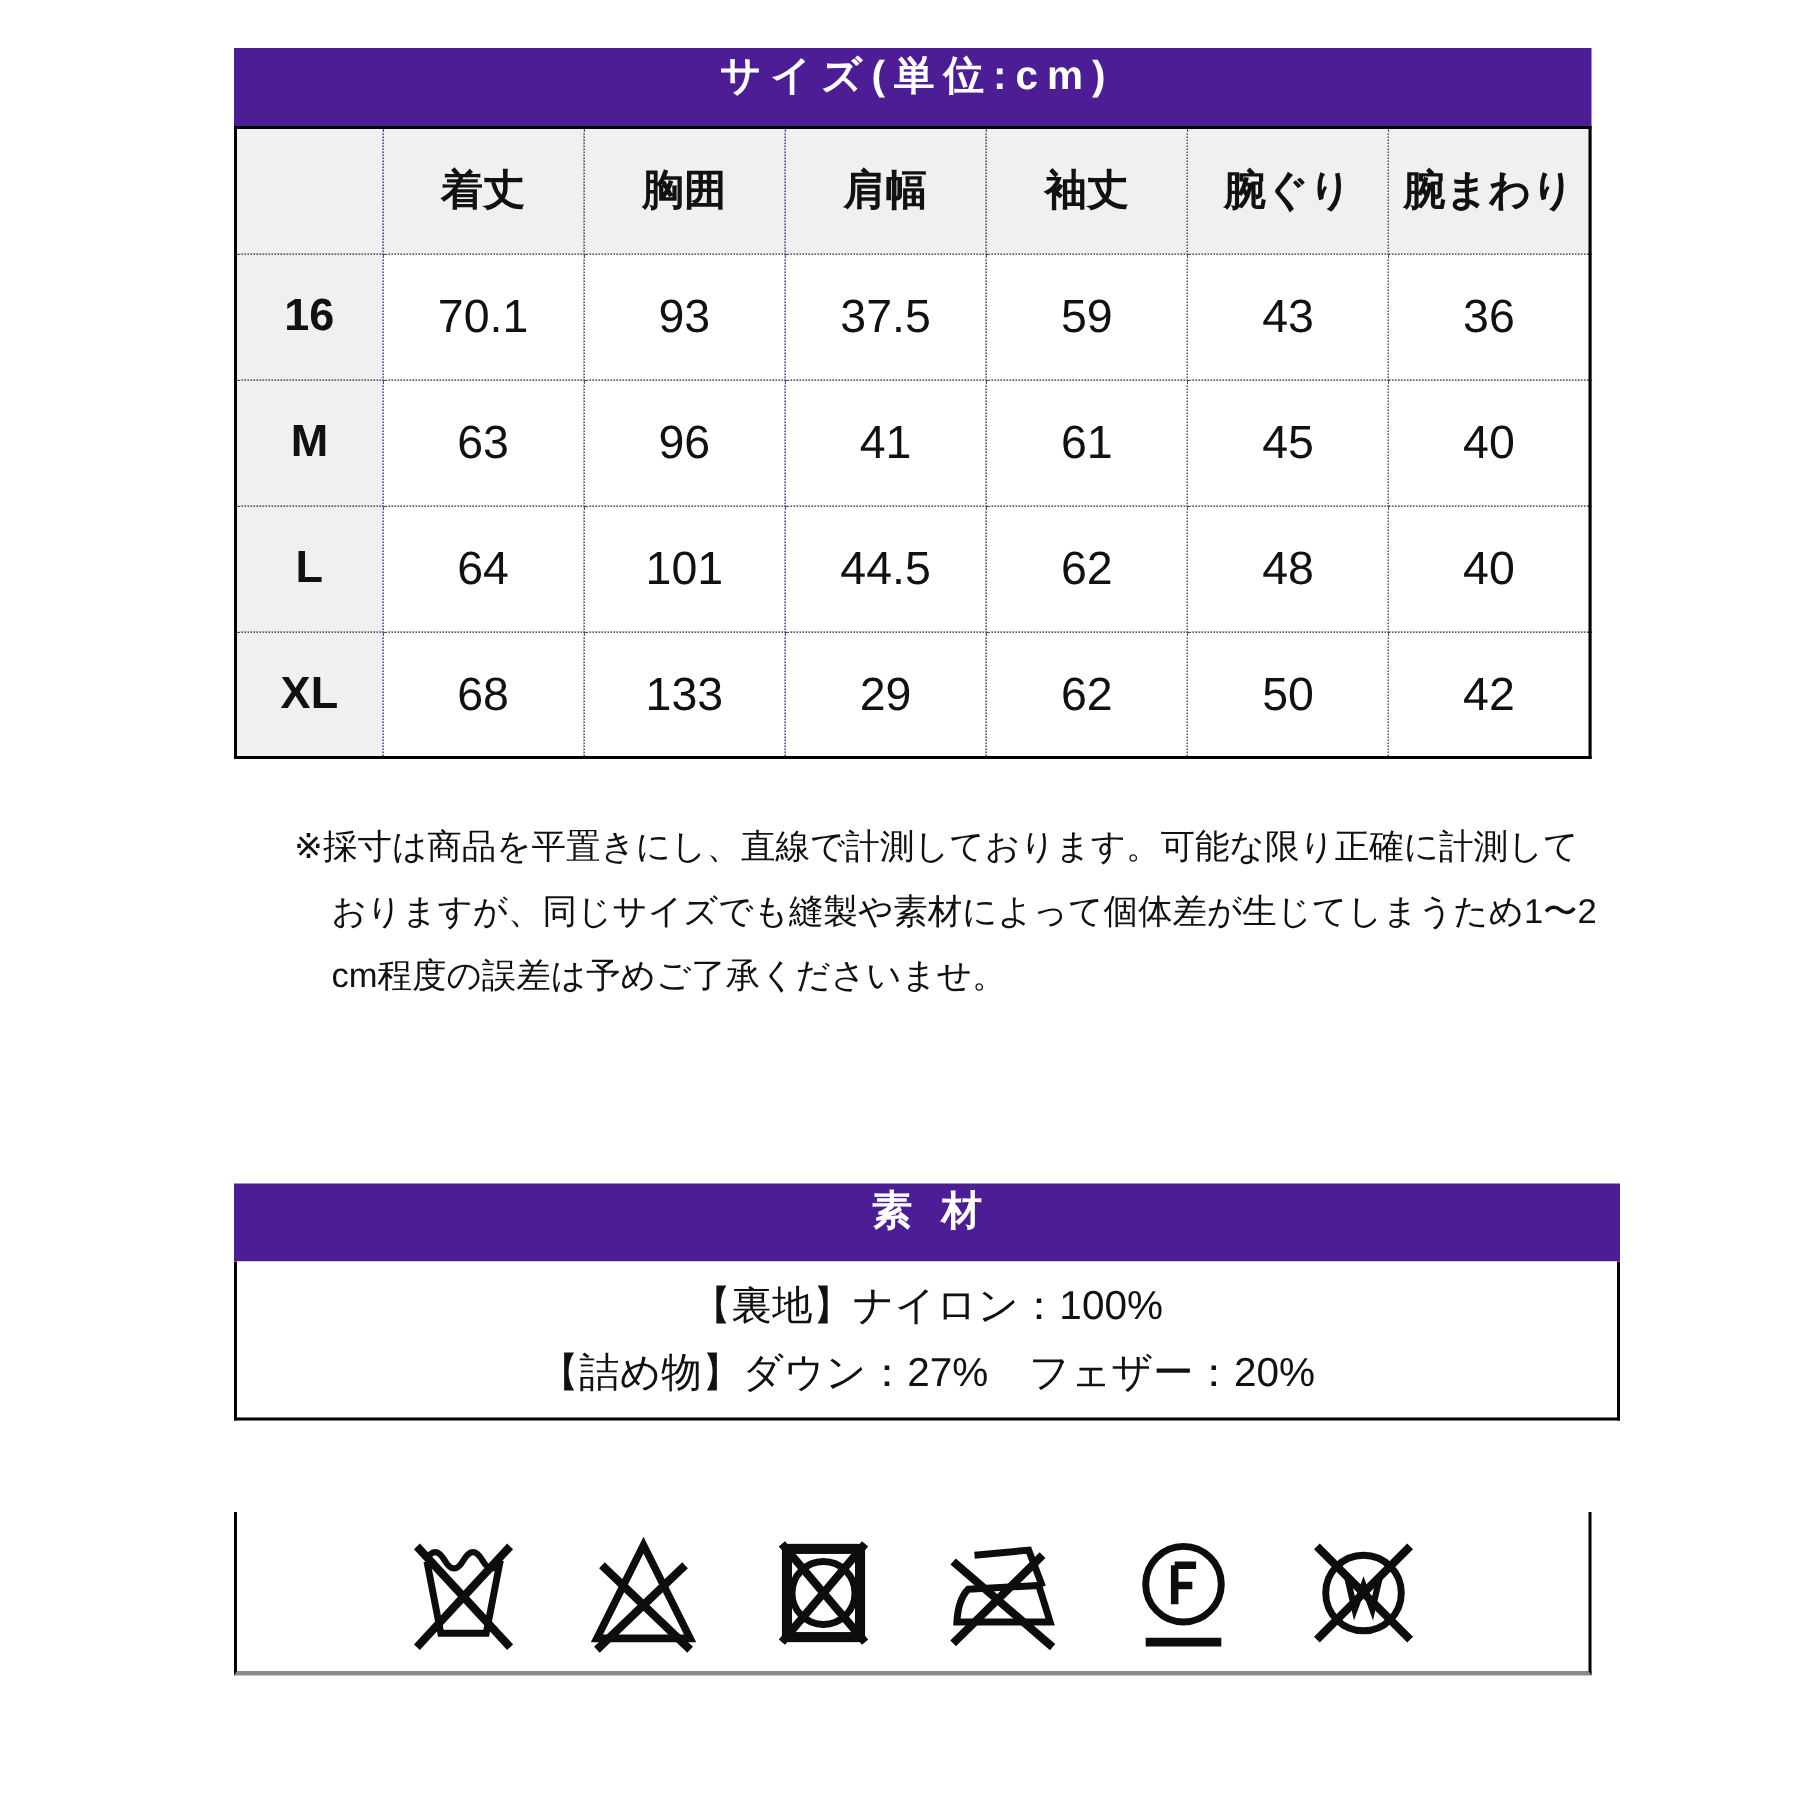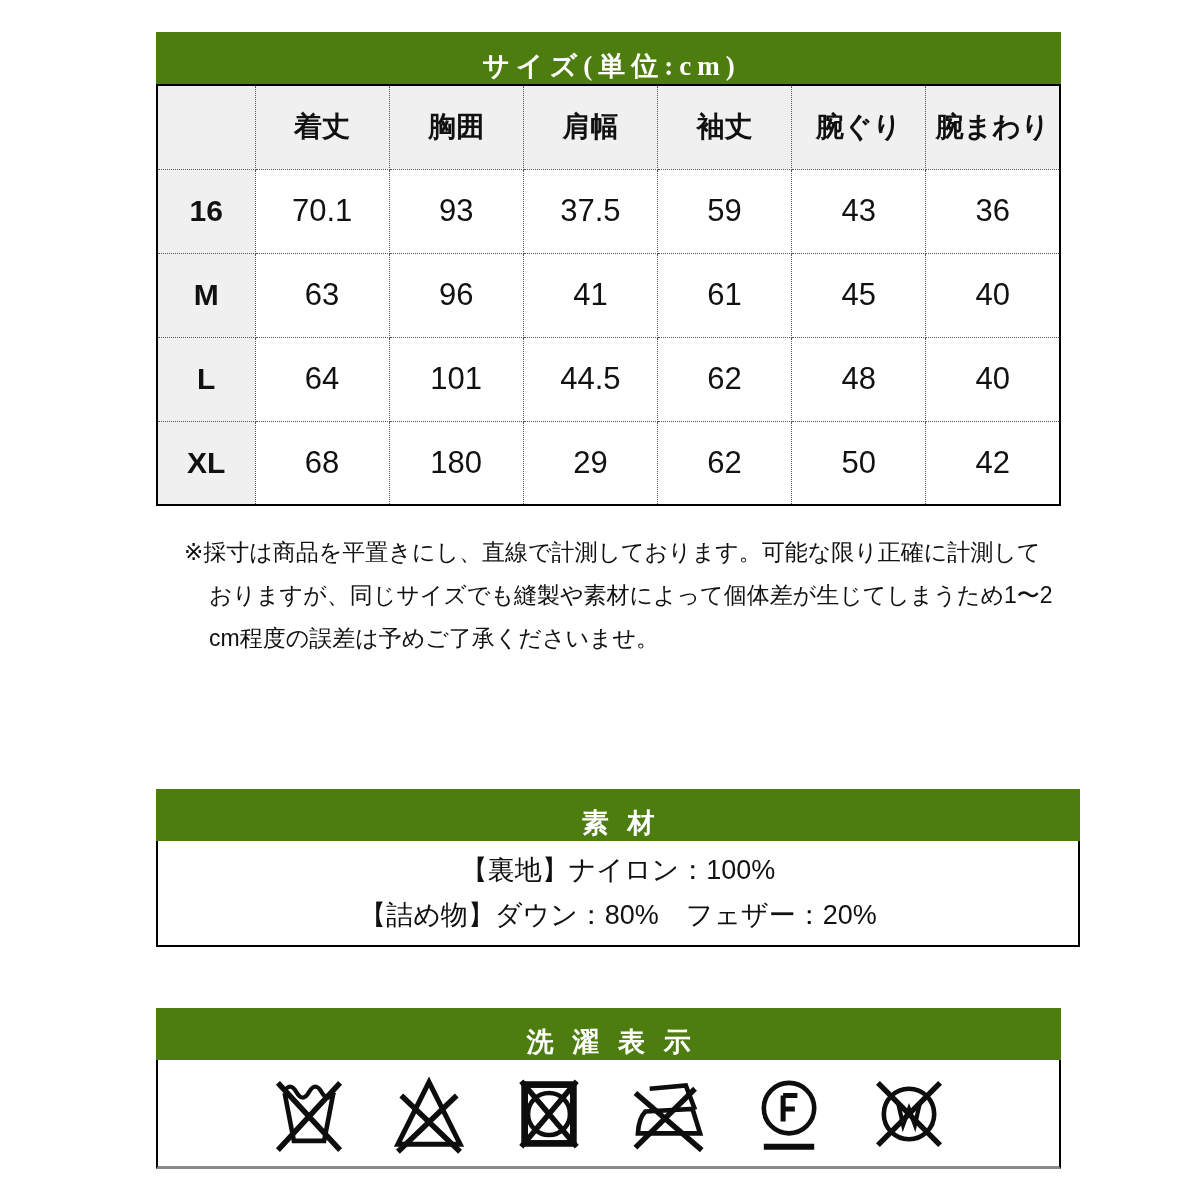--- a/index.html
+++ b/index.html
@@ -5,24 +5,23 @@
   html,body{margin:0;padding:0;}
   body{
     width:1200px;height:1200px;background:#ffffff;
     font-family:"Liberation Sans","DejaVu Sans",sans-serif;
     color:#111111;
   }
   .sheet{position:relative;width:1200px;height:1200px;overflow:hidden;}
 
   
   .black-bar{
-    height:52px;background:#4d7c0f;color:#ffffff;
-    display:flex;align-items:flex-end;justify-content:center;
+    height:52px;background:#4c1d95;color:#ffffff;
+    display:flex;align-items:flex-start;justify-content:center;
     font-weight:bold;
-    font-family:Liberation Serif, serif;
   }
   .bar-title{font-size:27px;letter-spacing:6px;text-indent:6px;}
 
   
   .size-box{position:absolute;left:156px;top:32px;width:905px;}
   table.size-table{
     width:100%;border-collapse:collapse;table-layout:fixed;
     border:2px solid #000000;background:#8b5cf6;
   }
   table.size-table th,table.size-table td{
@@ -31,21 +30,21 @@
   }
   tr.head-row{height:84px;}
   tr.data-row{height:84px;}
   tr.head-row th{background:#f0f0f0;font-size:28px;font-weight:bold;}
   td.row-label{background:#f0f0f0;font-size:30px;font-weight:bold;}
   td.val{font-size:31px;font-weight:normal;background:#ffffff;}
 
   
   .note{
     position:absolute;left:180px;width:848px;
-    font-size:23px;line-height:43px;margin:4px;
+    font-size:23px;line-height:43px;margin:16px;
     padding-left:25px;text-indent:-25px;
     color:#111111;word-break:break-all;
   }
   .note-1{top:527px;}
   .note-2{top:684px;}
 
   
   .material-box{position:absolute;left:156px;top:789px;width:924px;}
   .material-content{
     border:2px solid #000000;border-top:none;background:#ffffff;
@@ -119,46 +118,43 @@
           <td class="val">64</td>
           <td class="val">101</td>
           <td class="val">44.5</td>
           <td class="val">62</td>
           <td class="val">48</td>
           <td class="val">40</td>
         </tr>
         <tr class="data-row">
           <td class="row-label">XL</td>
           <td class="val">68</td>
-          <td class="val">180</td>
+          <td class="val">133</td>
           <td class="val">29</td>
           <td class="val">62</td>
           <td class="val">50</td>
           <td class="val">42</td>
         </tr>
       </tbody>
     </table>
   </div>
 
   <p class="note note-1">※採寸は商品を平置きにし、直線で計測しております。可能な限り正確に計測しておりますが、同じサイズでも縫製や素材によって個体差が生じてしまうため1〜2cm程度の誤差は予めご了承くださいませ。</p>
 
   <div class="material-box">
     <div class="black-bar">
       <span class="bar-title">素 材</span>
     </div>
     <div class="material-content">
       <div class="material-line">【裏地】ナイロン：100%</div>
-      <div class="material-line">【詰め物】ダウン：80%　フェザー：20%</div>
+      <div class="material-line">【詰め物】ダウン：27%　フェザー：20%</div>
     </div>
   </div>
 
   <div class="laundry-box">
-    <div class="black-bar">
-      <span class="bar-title">洗 濯 表 示</span>
-    </div>
     <div class="laundry-content">
 
       <span class="laundry-icon">
         <svg viewBox="0 0 100 100">
           <path d="M21,25 L32,82 L68,82 L79,25" stroke-width="5.5"></path>
           <path d="M20,24 q7.5,-13 15,0 q7.5,13 15,0 q7.5,-13 15,0 q7.5,13 15,0" stroke-width="5"></path>
           <path d="M13,13 L87,93 M87,13 L13,93" stroke-width="6.5"></path>
         </svg>
       </span>
 

